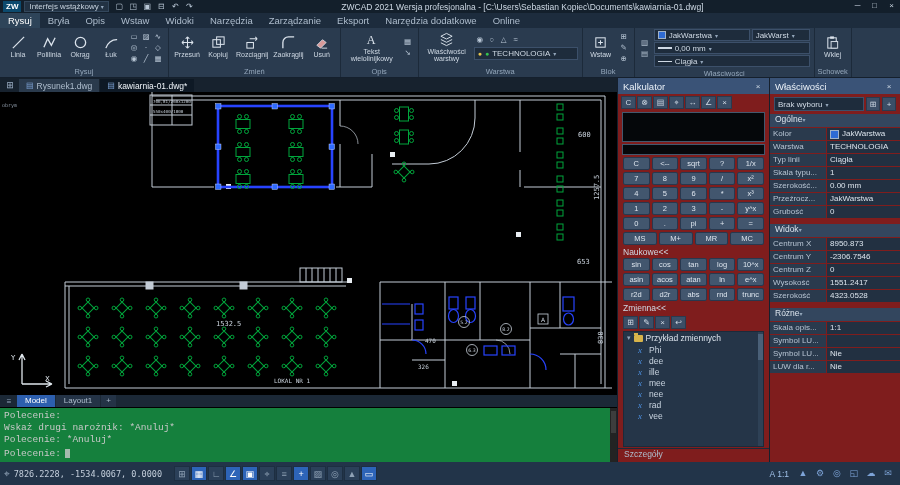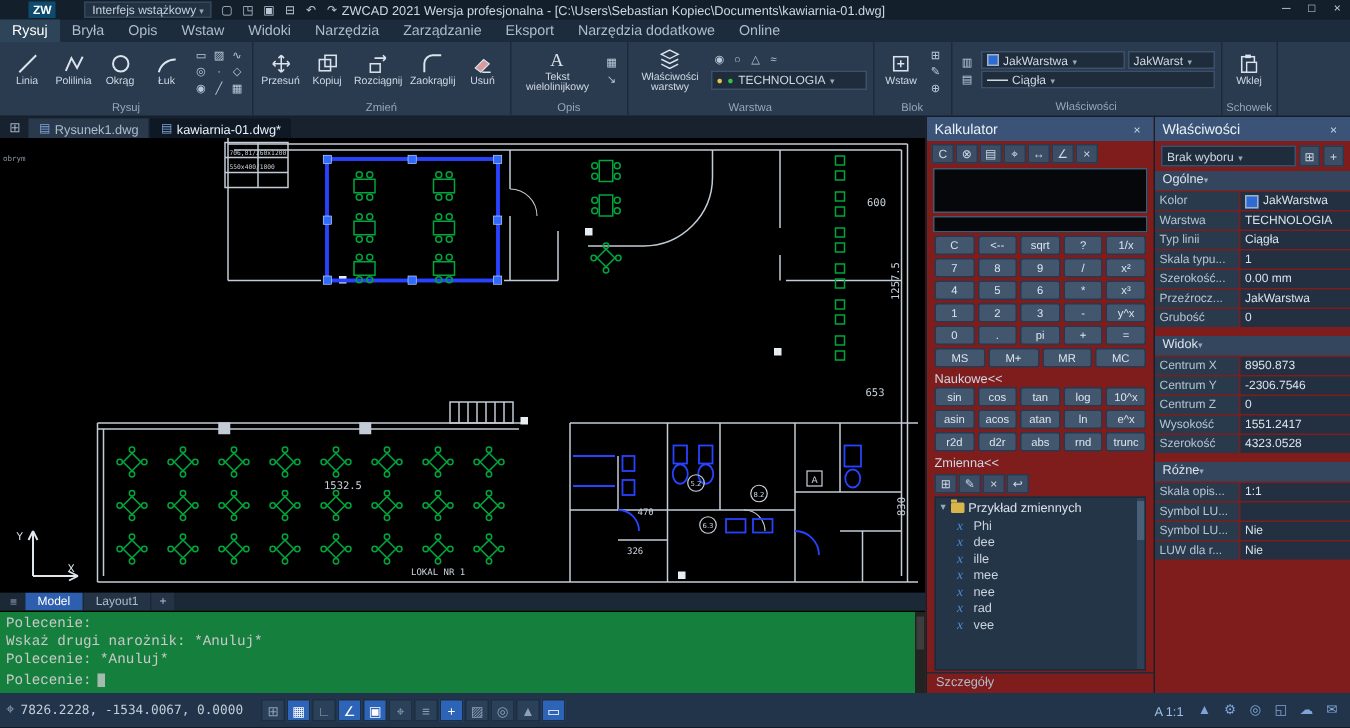--- a/index.html
+++ b/index.html
@@ -2,25 +2,25 @@
 <html><head>
 <meta charset="utf-8">
 <style>
 *{margin:0;padding:0;box-sizing:border-box;user-select:none}
 html,body{width:900px;height:485px;overflow:hidden;background:#0b141f;
   font-family:"Liberation Sans",sans-serif;color:#d7dfe9;font-size:11px}
 .app{display:flex;flex-direction:column;width:900px;height:485px}
 
 
 .titlebar{height:13px;background:#131f2b;display:flex;align-items:center;font-size:9px;color:#c6d1dd;flex:0 0 auto}
-.logo{background:#0c4a6e;color:#fff;font-weight:bold;font-size:8px;padding:0 3px;height:11px;line-height:11px;margin:0 19px}
+.logo{background:#0c4a6e;color:#fff;font-weight:bold;font-size:8px;padding:0 3px;height:11px;line-height:11px;margin:0 3px}
 .ws-switch{display:flex;align-items:center;gap:2px;background:#223243;border:1px solid #33475c;height:11px;padding:0 4px;font-size:8px}
 .qat{display:flex;gap:1px;margin-left:4px}
 .qi{width:13px;height:11px;text-align:center;line-height:11px;font-size:8px;color:#b9c7d6}
-.tb-title{flex:1;font-size:8.5px;color:#cdd8e4;white-space:nowrap;overflow:hidden}
+.tb-title{flex:1;text-align:center;font-size:8.5px;color:#cdd8e4;white-space:nowrap;overflow:hidden}
 .tb-win{display:flex}
 .wbtn{width:17px;height:13px;text-align:center;line-height:12px;font-size:8px;color:#c6d1dd}
 
 
 .rtabs{height:15px;background:#1d2c3d;display:flex;align-items:flex-end;flex:0 0 auto}
 .rtab{padding:0 8px;height:15px;line-height:15px;font-size:9.5px;color:#aebdcd}
 .rtab.active{background:#2e4459;color:#fff}
 
 
 .ribbon{height:50px;background:#2a3b4f;display:flex;flex:0 0 auto;border-bottom:1px solid #15202d}
@@ -322,20 +322,25 @@
           <div class="ddrow">
             <div class="dropdown w96">
               <span class="chip"></span>
               <span>JakWarstwa</span>
               <span class="dd"></span>
             </div>
             <div class="dropdown w58">
               <span>JakWarst</span>
               <span class="dd"></span>
             </div>
+          </div>
+          <div class="dropdown w156">
+            <span class="lwline"></span>
+            <span>0,00 mm</span>
+            <span class="dd"></span>
           </div>
           <div class="dropdown w156">
             <span class="ltline"></span>
             <span>Ciągła</span>
             <span class="dd"></span>
           </div>
         </div>
       </div>
       <div class="plabel">Właściwości</div>
     </div>

